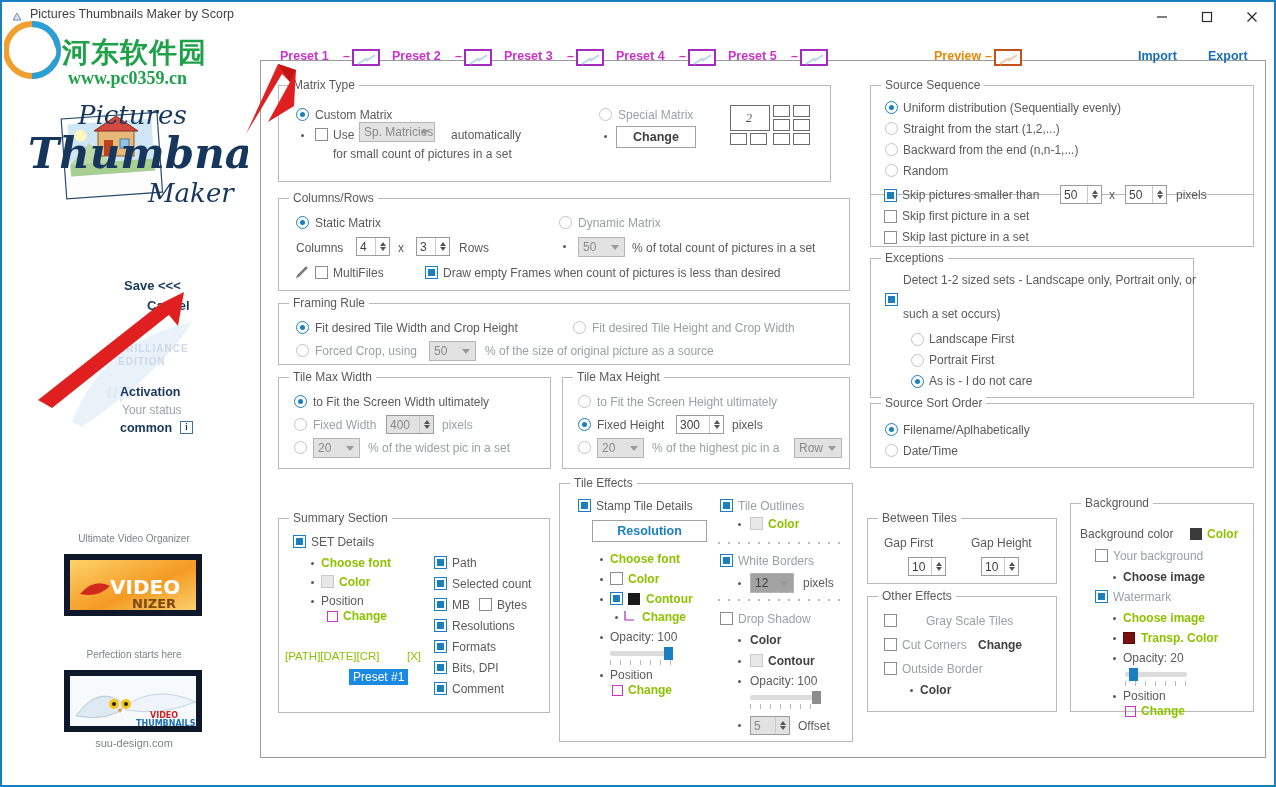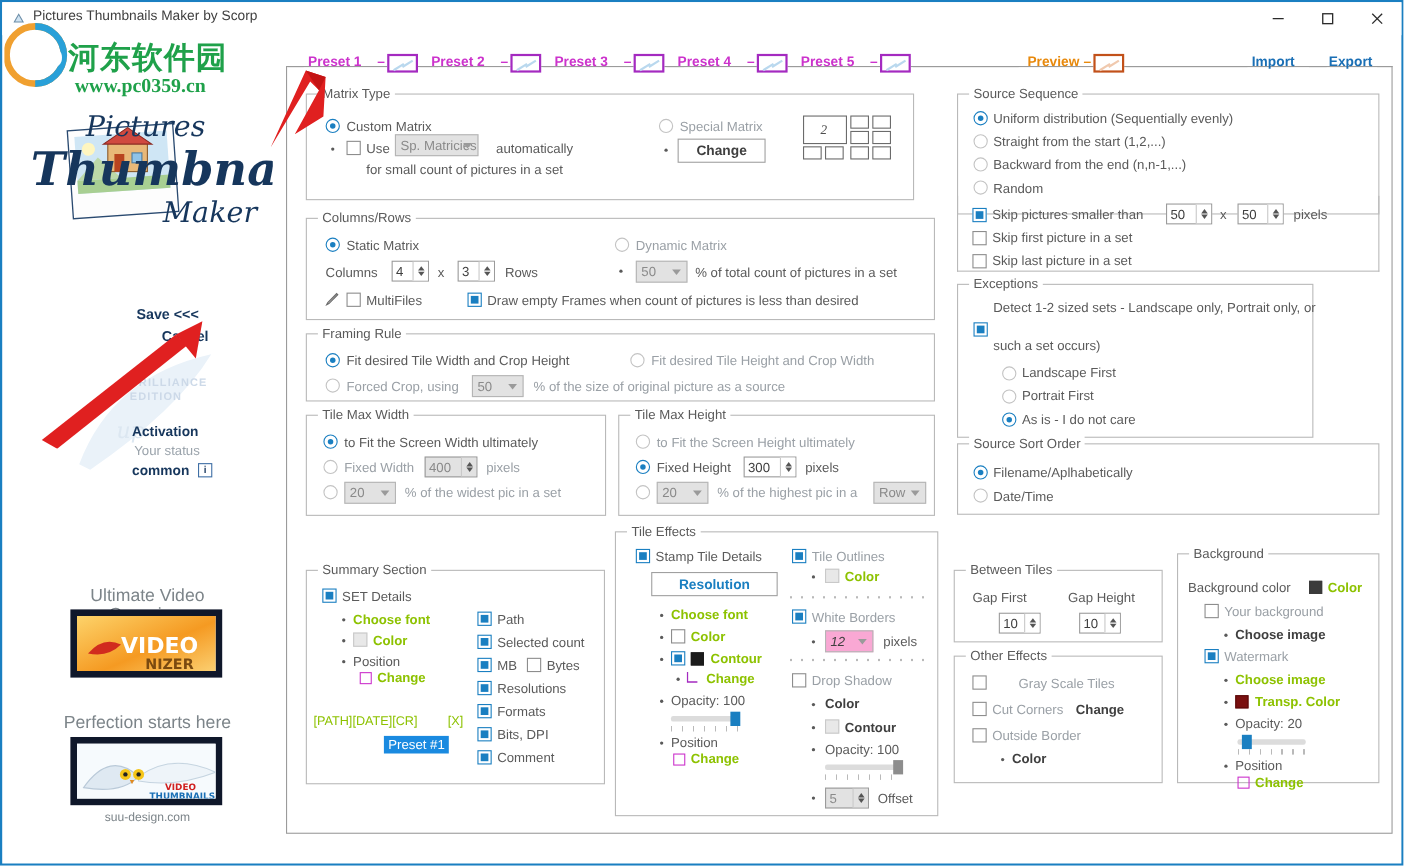--- a/index.html
+++ b/index.html
@@ -25,21 +25,21 @@
   
   .logo { position:absolute; left:18px; top:96px; width:228px; height:118px; }
   .side-link { position:absolute; font-weight:bold; font-size:13px; color:#16365c; cursor:pointer; }
   #save-link { left:122px; top:276px; }
   #cancel-link { left:145px; top:296px; }
   .brill { position:absolute; left:116px; top:340px; font-size:10px; font-weight:bold; letter-spacing:1px; color:#ccd9e8; line-height:13px; }
   .act-title { position:absolute; left:118px; top:383px; font-weight:bold; font-size:12.5px; color:#16365c; }
   .act-status { position:absolute; left:120px; top:401px; font-size:12px; color:#9aa3ab; }
   .act-common { position:absolute; left:118px; top:419px; font-weight:bold; font-size:12.5px; color:#16365c; }
   .act-i { position:absolute; left:178px; top:419px; width:13px; height:13px; border:1px solid #3f6fa5; color:#16365c; font-size:9px; font-weight:bold; text-align:center; line-height:11px; }
-  .ad-cap { position:absolute; font-size:16px; color:#7c8489; text-align:center; width:160px; }
+  .ad-cap { position:absolute; font-size:10px; color:#7c8489; text-align:center; width:160px; }
   .ad-box { position:absolute; width:138px; height:62px; border:6px solid #0f172a; overflow:hidden; }
   #ad1-cap { left:52px; top:531px; } #ad1 { left:62px; top:552px; }
   #ad2-cap { left:52px; top:647px; } #ad2 { left:62px; top:668px; }
   .ad-sub { position:absolute; left:52px; top:735px; width:160px; text-align:center; font-size:11px; color:#7c8489; }
   
   .main { position:absolute; left:258px; top:58px; width:1006px; height:698px; border:1px solid #9b9b9b; background:#fff; }
   
   .tabstrip { position:absolute; left:260px; top:47px; width:1004px; height:24px; }
   .tabstrip .seg { position:absolute; top:11px; height:1px; background:#9b9b9b; }
   .tab-label { position:absolute; top:0px; font-weight:bold; font-size:12.5px; color:#cc33cc; cursor:pointer; white-space:nowrap; }
@@ -71,21 +71,21 @@
   .bullet { position:absolute; width:3px; height:3px; border-radius:50%; background:#5a5a5a; }
   .spin { position:absolute; height:19px; border:1px solid #9b9b9b; background:#fff; display:flex; align-items:center; }
   .spin span { padding-left:3px; font-size:12px; color:#3f3f3f; }
   .spin .arrows { position:absolute; right:0; top:0; bottom:0; width:14px; border-left:1px solid #c9c9c9; background:#fff; }
   .spin .arrows::before, .spin .arrows::after { content:""; position:absolute; left:4px; border-left:3px solid transparent; border-right:3px solid transparent; }
   .spin .arrows::before { top:4px; border-bottom:4px solid #555; }
   .spin .arrows::after { bottom:4px; border-top:4px solid #555; }
   .combo { position:absolute; height:20px; border:1px solid #b5b5b5; background:#e2e2e2; display:flex; align-items:center; }
   .combo span { padding-left:4px; font-size:12px; color:#8a8a8a; }
   .combo .cv { position:absolute; right:5px; top:7px; width:0; height:0; border-left:4px solid transparent; border-right:4px solid transparent; border-top:5px solid #9a9a9a; }
-  .combo.act { background:#f9a8d4;font-style:italic; }
+  .combo.act { background:#a3a3a3; }
   .combo.act span { color:#3f3f3f; }
   .btn { position:absolute; border:1px solid #a0a0a0; background:#fff; display:flex; align-items:center; justify-content:center; font-weight:bold; font-size:12.5px; color:#3f3f3f; }
   .btn.bluetxt { color:#1a7fc1; }
   .sw { position:absolute; width:12px; height:12px; border:1px solid #9a9a9a; }
   .dotrow { position:absolute; height:2px; background-image:repeating-linear-gradient(to right,#b9b9b9 0 2px,transparent 2px 10px); }
   .slider { position:absolute; height:5px; background:#dcdcdc; border-radius:2px; }
   .sl-h { position:absolute; width:9px; height:13px; background:#1a7fc1; }
   .sl-h.gray { background:#8d8d8d; }
   .sl-ticks { position:absolute; height:5px; background-image:repeating-linear-gradient(to right,#b9b9b9 0 1px,transparent 1px 10px); }
   .txtsel { position:absolute; background:#1a8ae0; color:#fff; font-size:12px; padding:1px 4px; }

